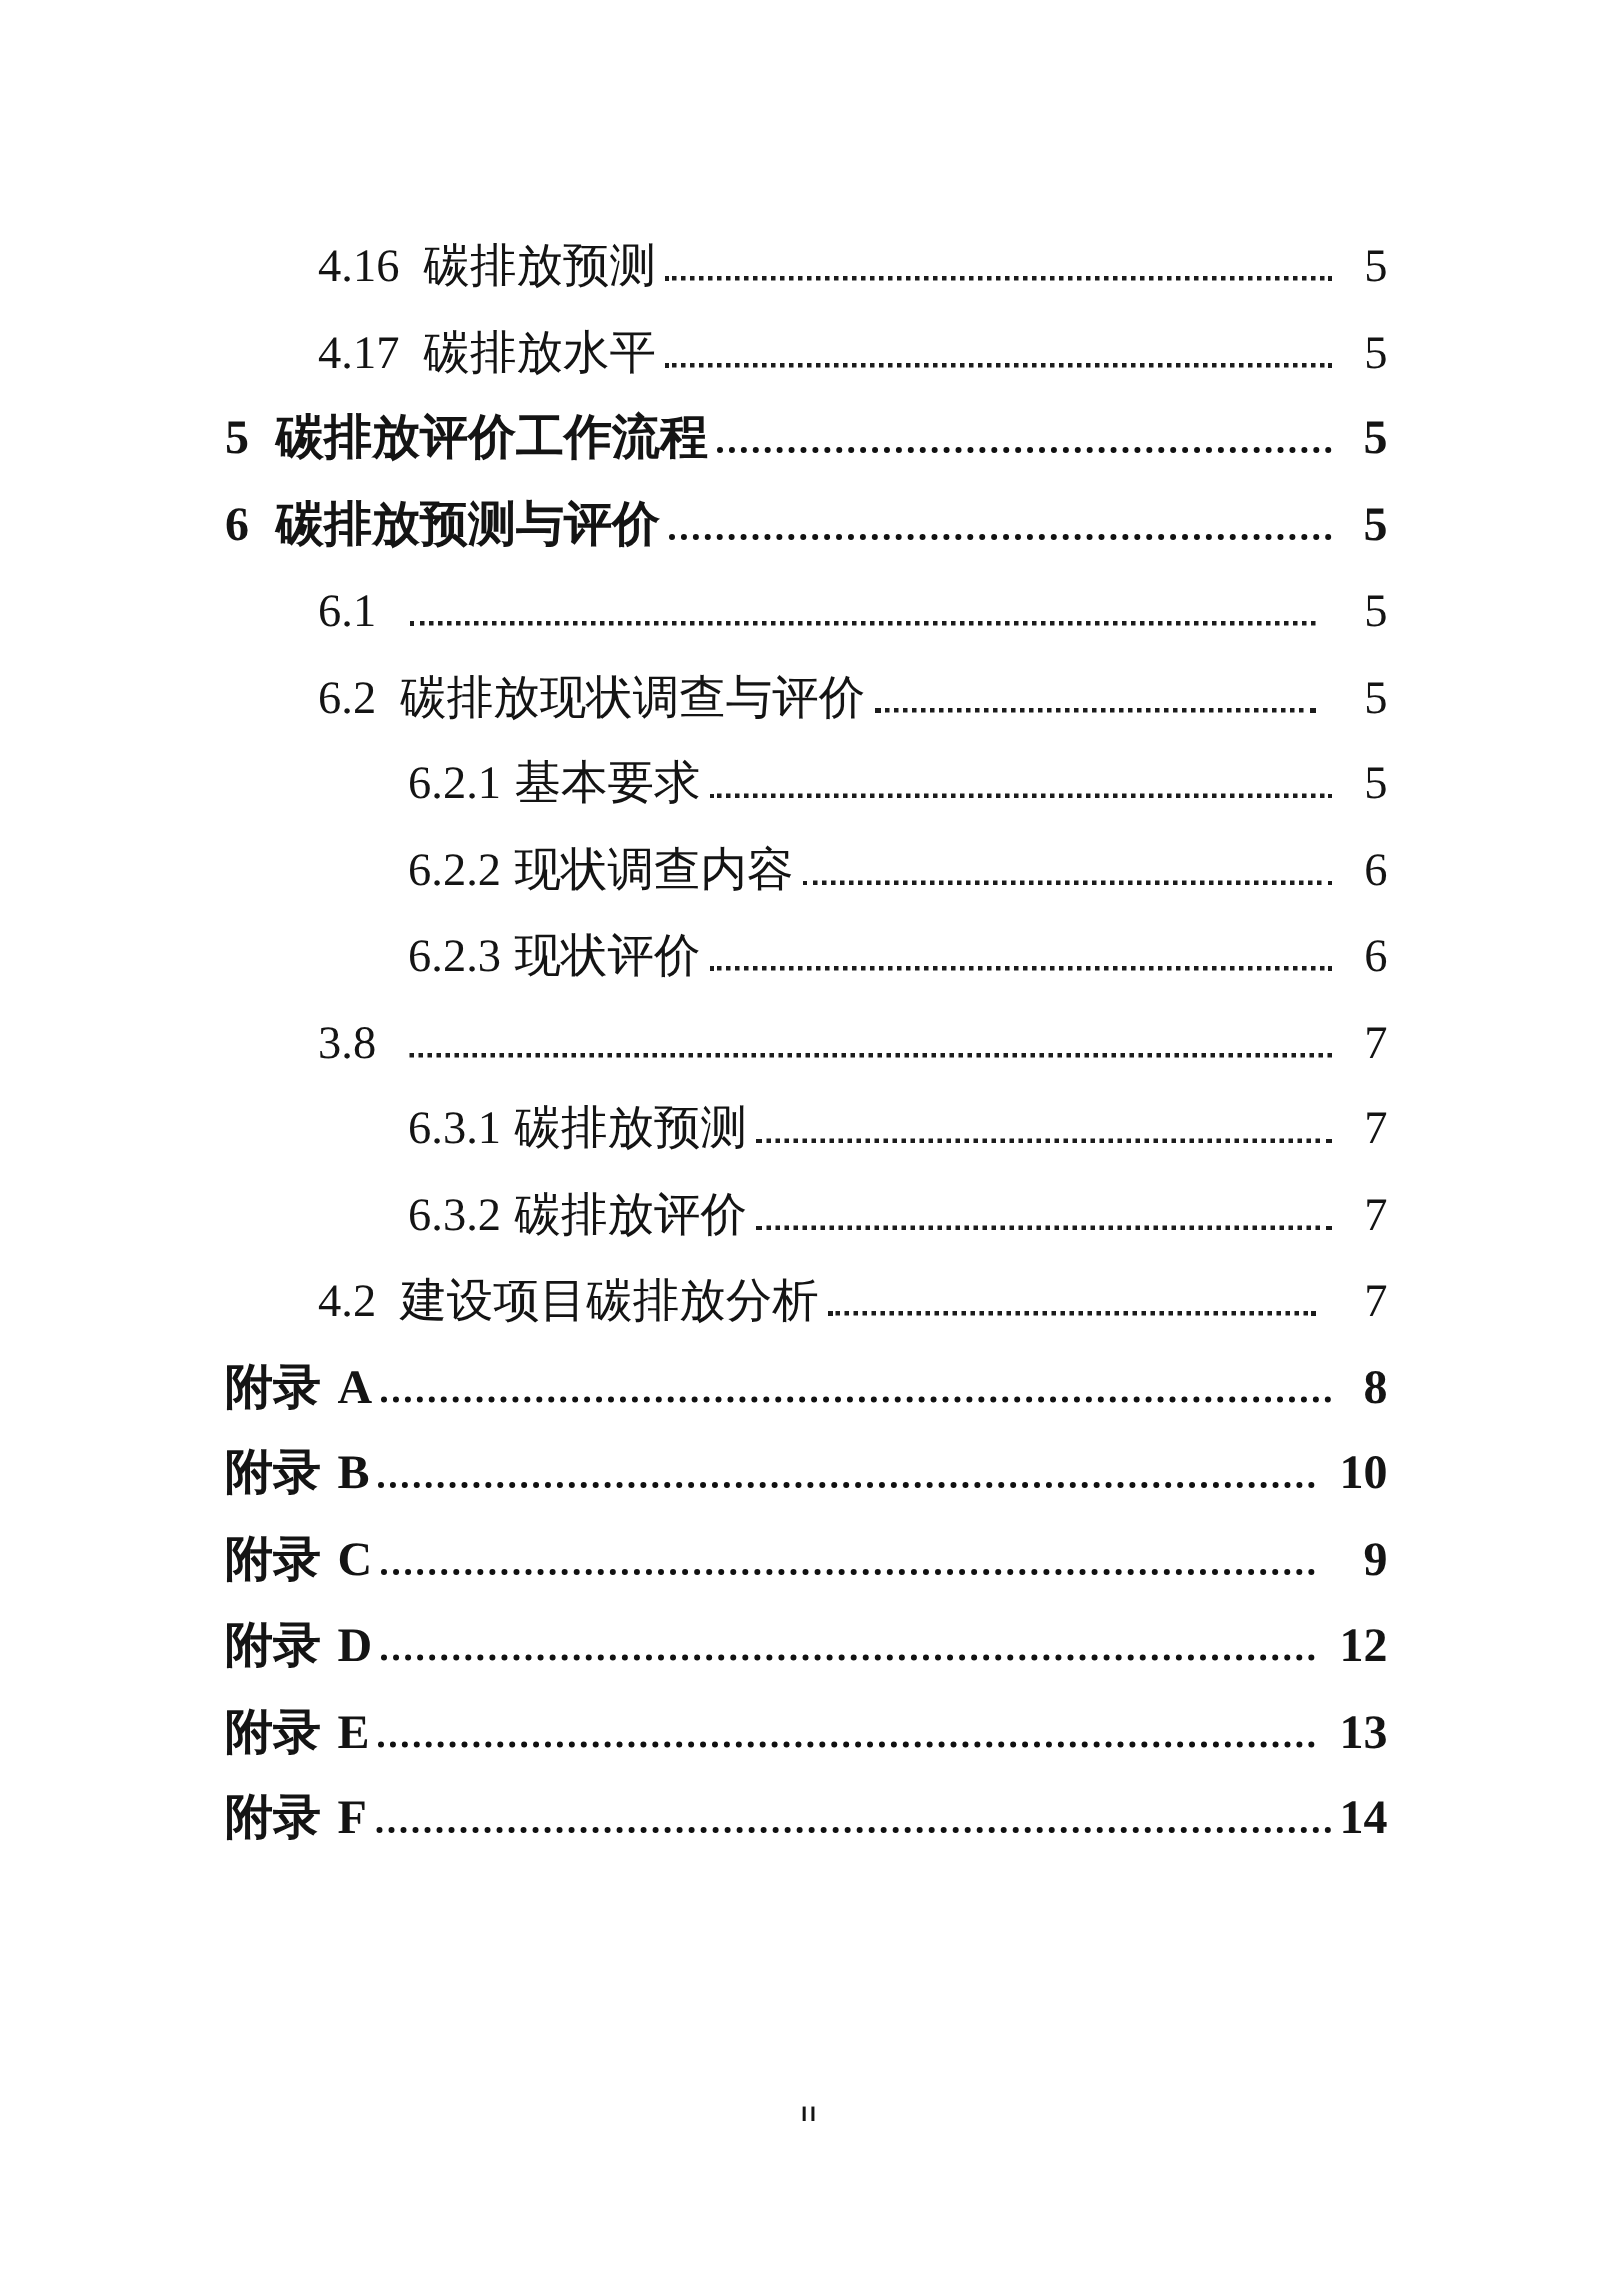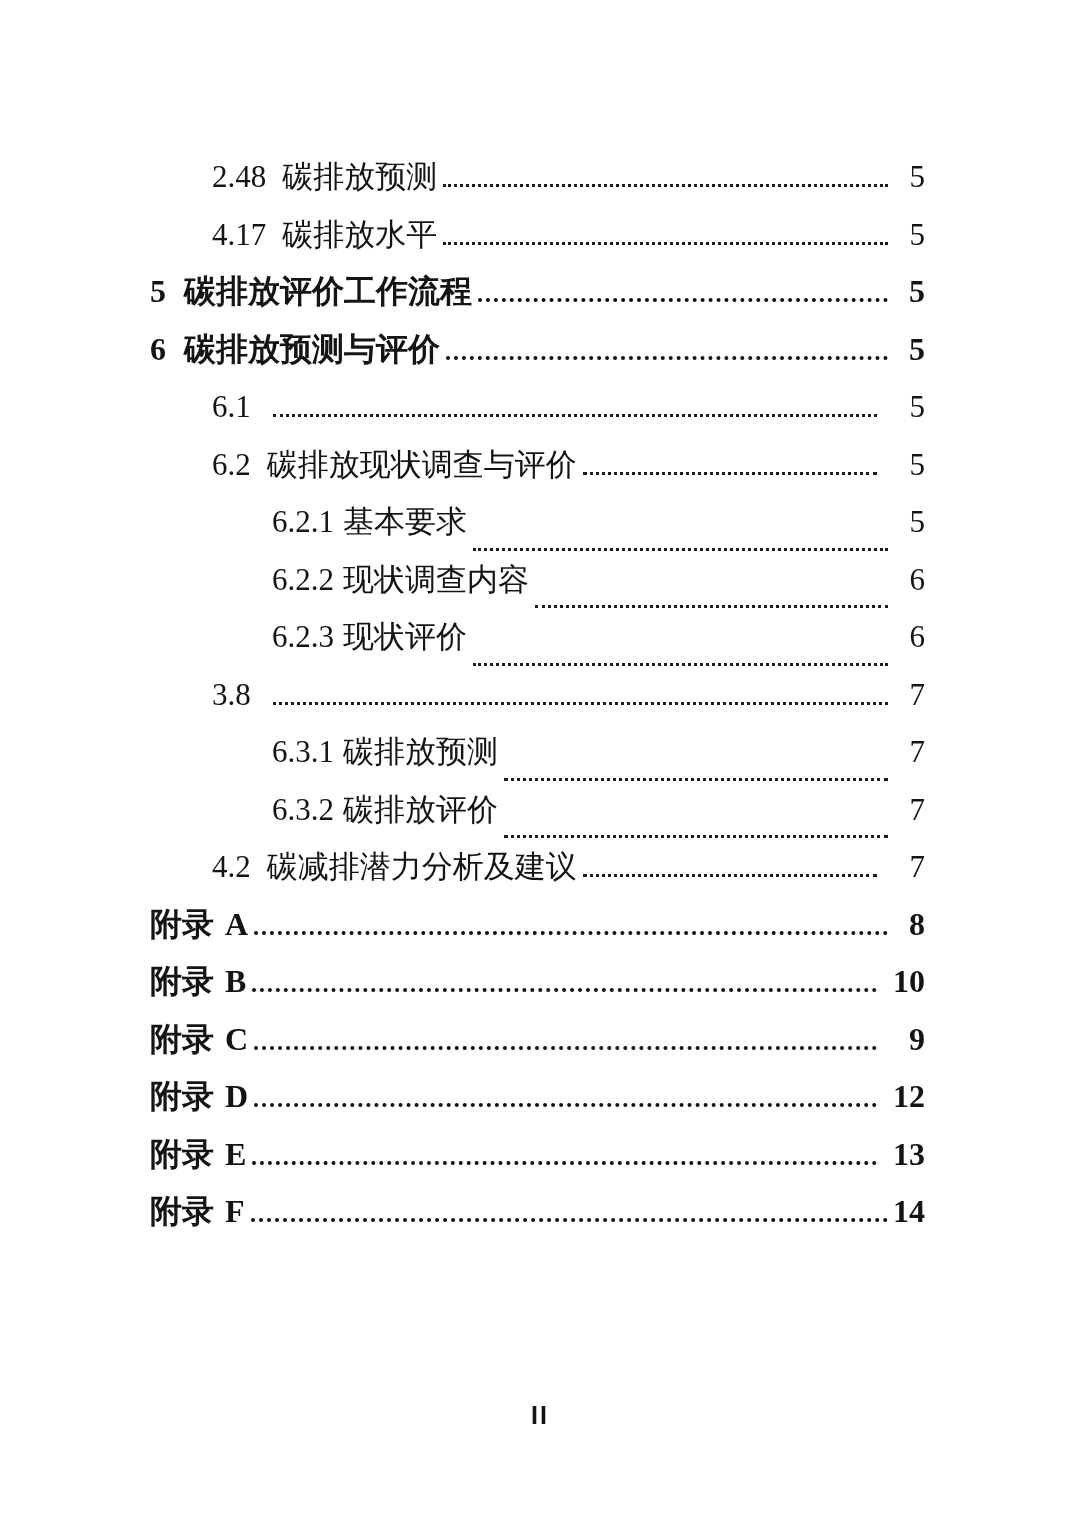--- a/index.html
+++ b/index.html
@@ -27,21 +27,21 @@
     align-items: baseline;
     line-height: 57.5px;
     font-size: 31px;
     white-space: nowrap;
   }
   .toc-row.lvl1 {
     font-weight: bold;
     font-size: 32px;
   }
   .toc-row.lvl2 { padding-left: 62px; }
-  .toc-row.lvl3 { padding-left: 122px; align-items: flex-end; }
+  .toc-row.lvl3 { padding-left: 122px; }
 
   .toc-num { margin-right: 16px; }
   .lvl1 .toc-num { margin-right: 18px; }
   .lvl3 .toc-num { margin-right: 9px; }
   .toc-num.cjk { margin-right: 11px; }
 
   .leader {
     flex: 1 1 auto;
     min-width: 24px;
     height: 0;
@@ -61,34 +61,34 @@
 
   .footer {
     position: absolute;
     top: 1401px;
     left: 0;
     width: 100%;
     text-align: center;
   }
   .footer .folio {
     font-family: "Liberation Sans", "DejaVu Sans", sans-serif;
-    font-size: 25px;
+    font-size: 14px;
     font-weight: 600;
     letter-spacing: 2px;
     color: #141414;
   }
 </style>
 </head>
 <body>
 
 <div class="page">
 
   <div class="toc" id="toc-list">
       <div class="toc-row lvl2">
-    <span class="toc-num">2.48</span>
+    <span class="toc-num">4.16</span>
     <span class="toc-label">碳排放预测</span>
     <span class="leader"></span>
     <span class="toc-page">5</span>
   </div>
       <div class="toc-row lvl2">
     <span class="toc-num">4.17</span>
     <span class="toc-label">碳排放水平</span>
     <span class="leader"></span>
     <span class="toc-page">5</span>
   </div>
@@ -145,21 +145,21 @@
     <span class="toc-page">7</span>
   </div>
       <div class="toc-row lvl3">
     <span class="toc-num">6.3.2</span>
     <span class="toc-label">碳排放评价</span>
     <span class="leader"></span>
     <span class="toc-page">7</span>
   </div>
       <div class="toc-row lvl2">
     <span class="toc-num">4.2</span>
-    <span class="toc-label">碳减排潜力分析及建议</span>
+    <span class="toc-label">建设项目碳排放分析</span>
     <span class="leader gap"></span>
     <span class="toc-page">7</span>
   </div>
       <div class="toc-row lvl1">
     <span class="toc-num cjk">附录</span>
     <span class="toc-label">A</span>
     <span class="leader"></span>
     <span class="toc-page">8</span>
   </div>
       <div class="toc-row lvl1">

